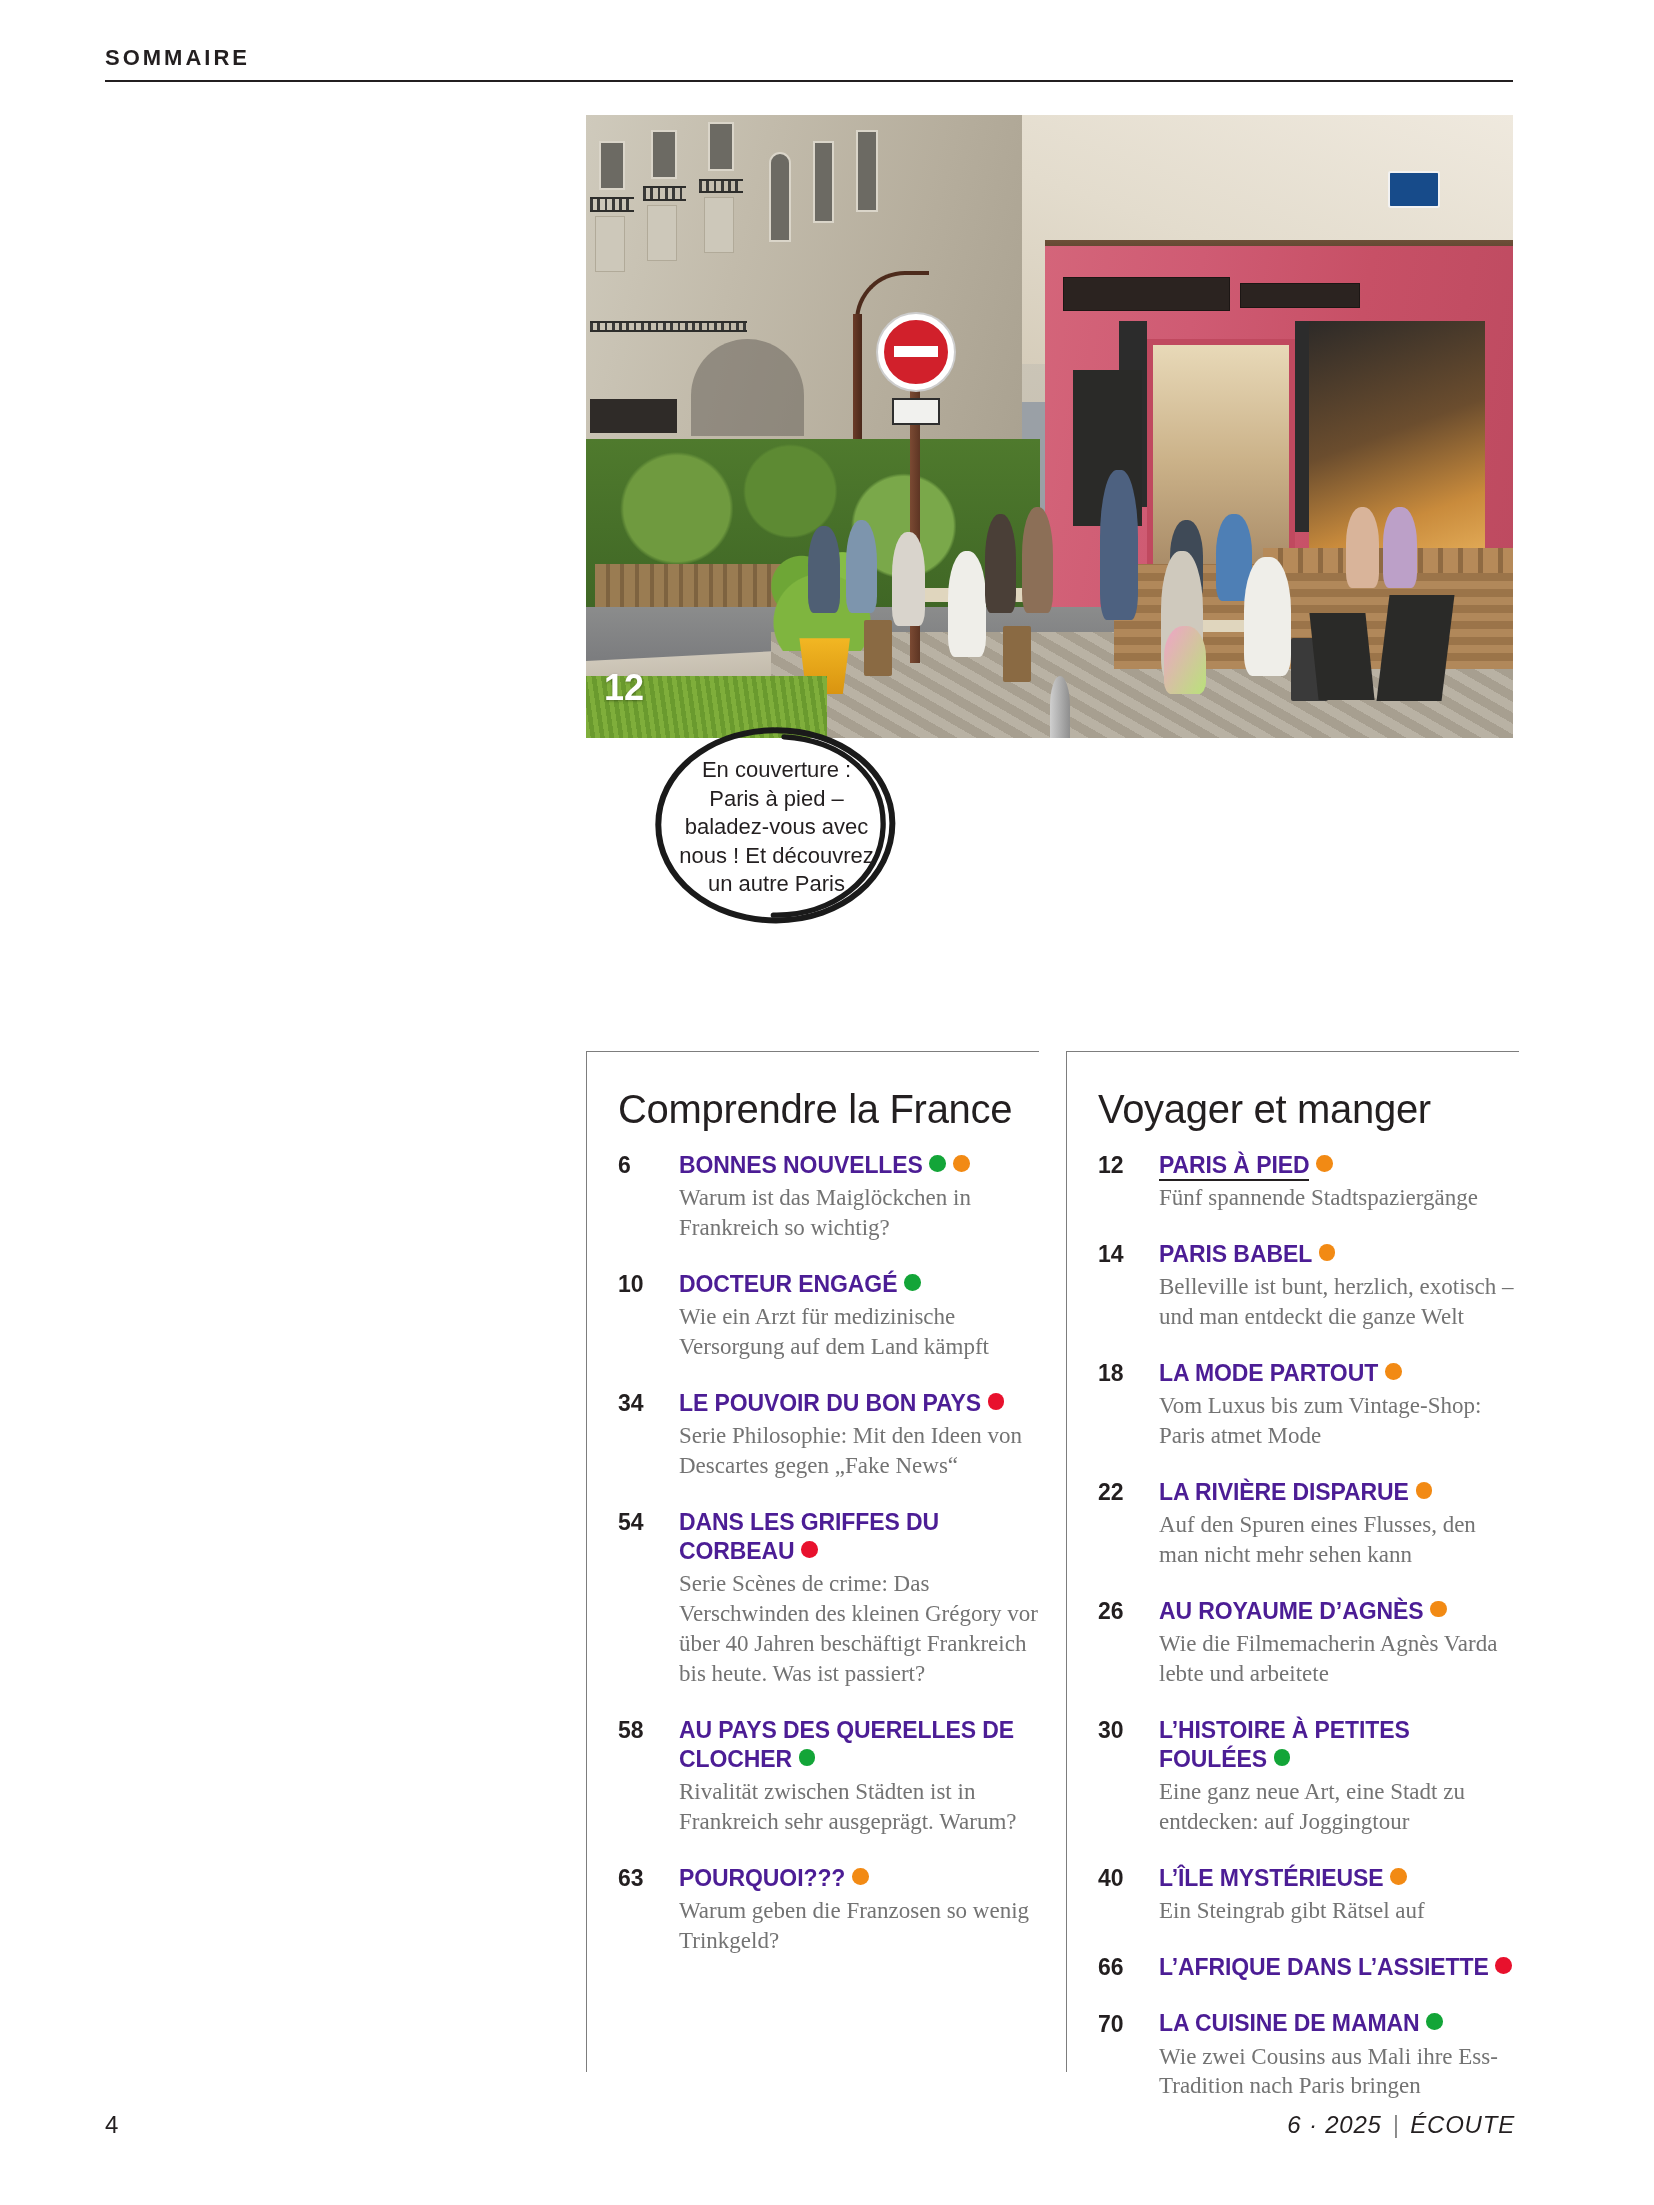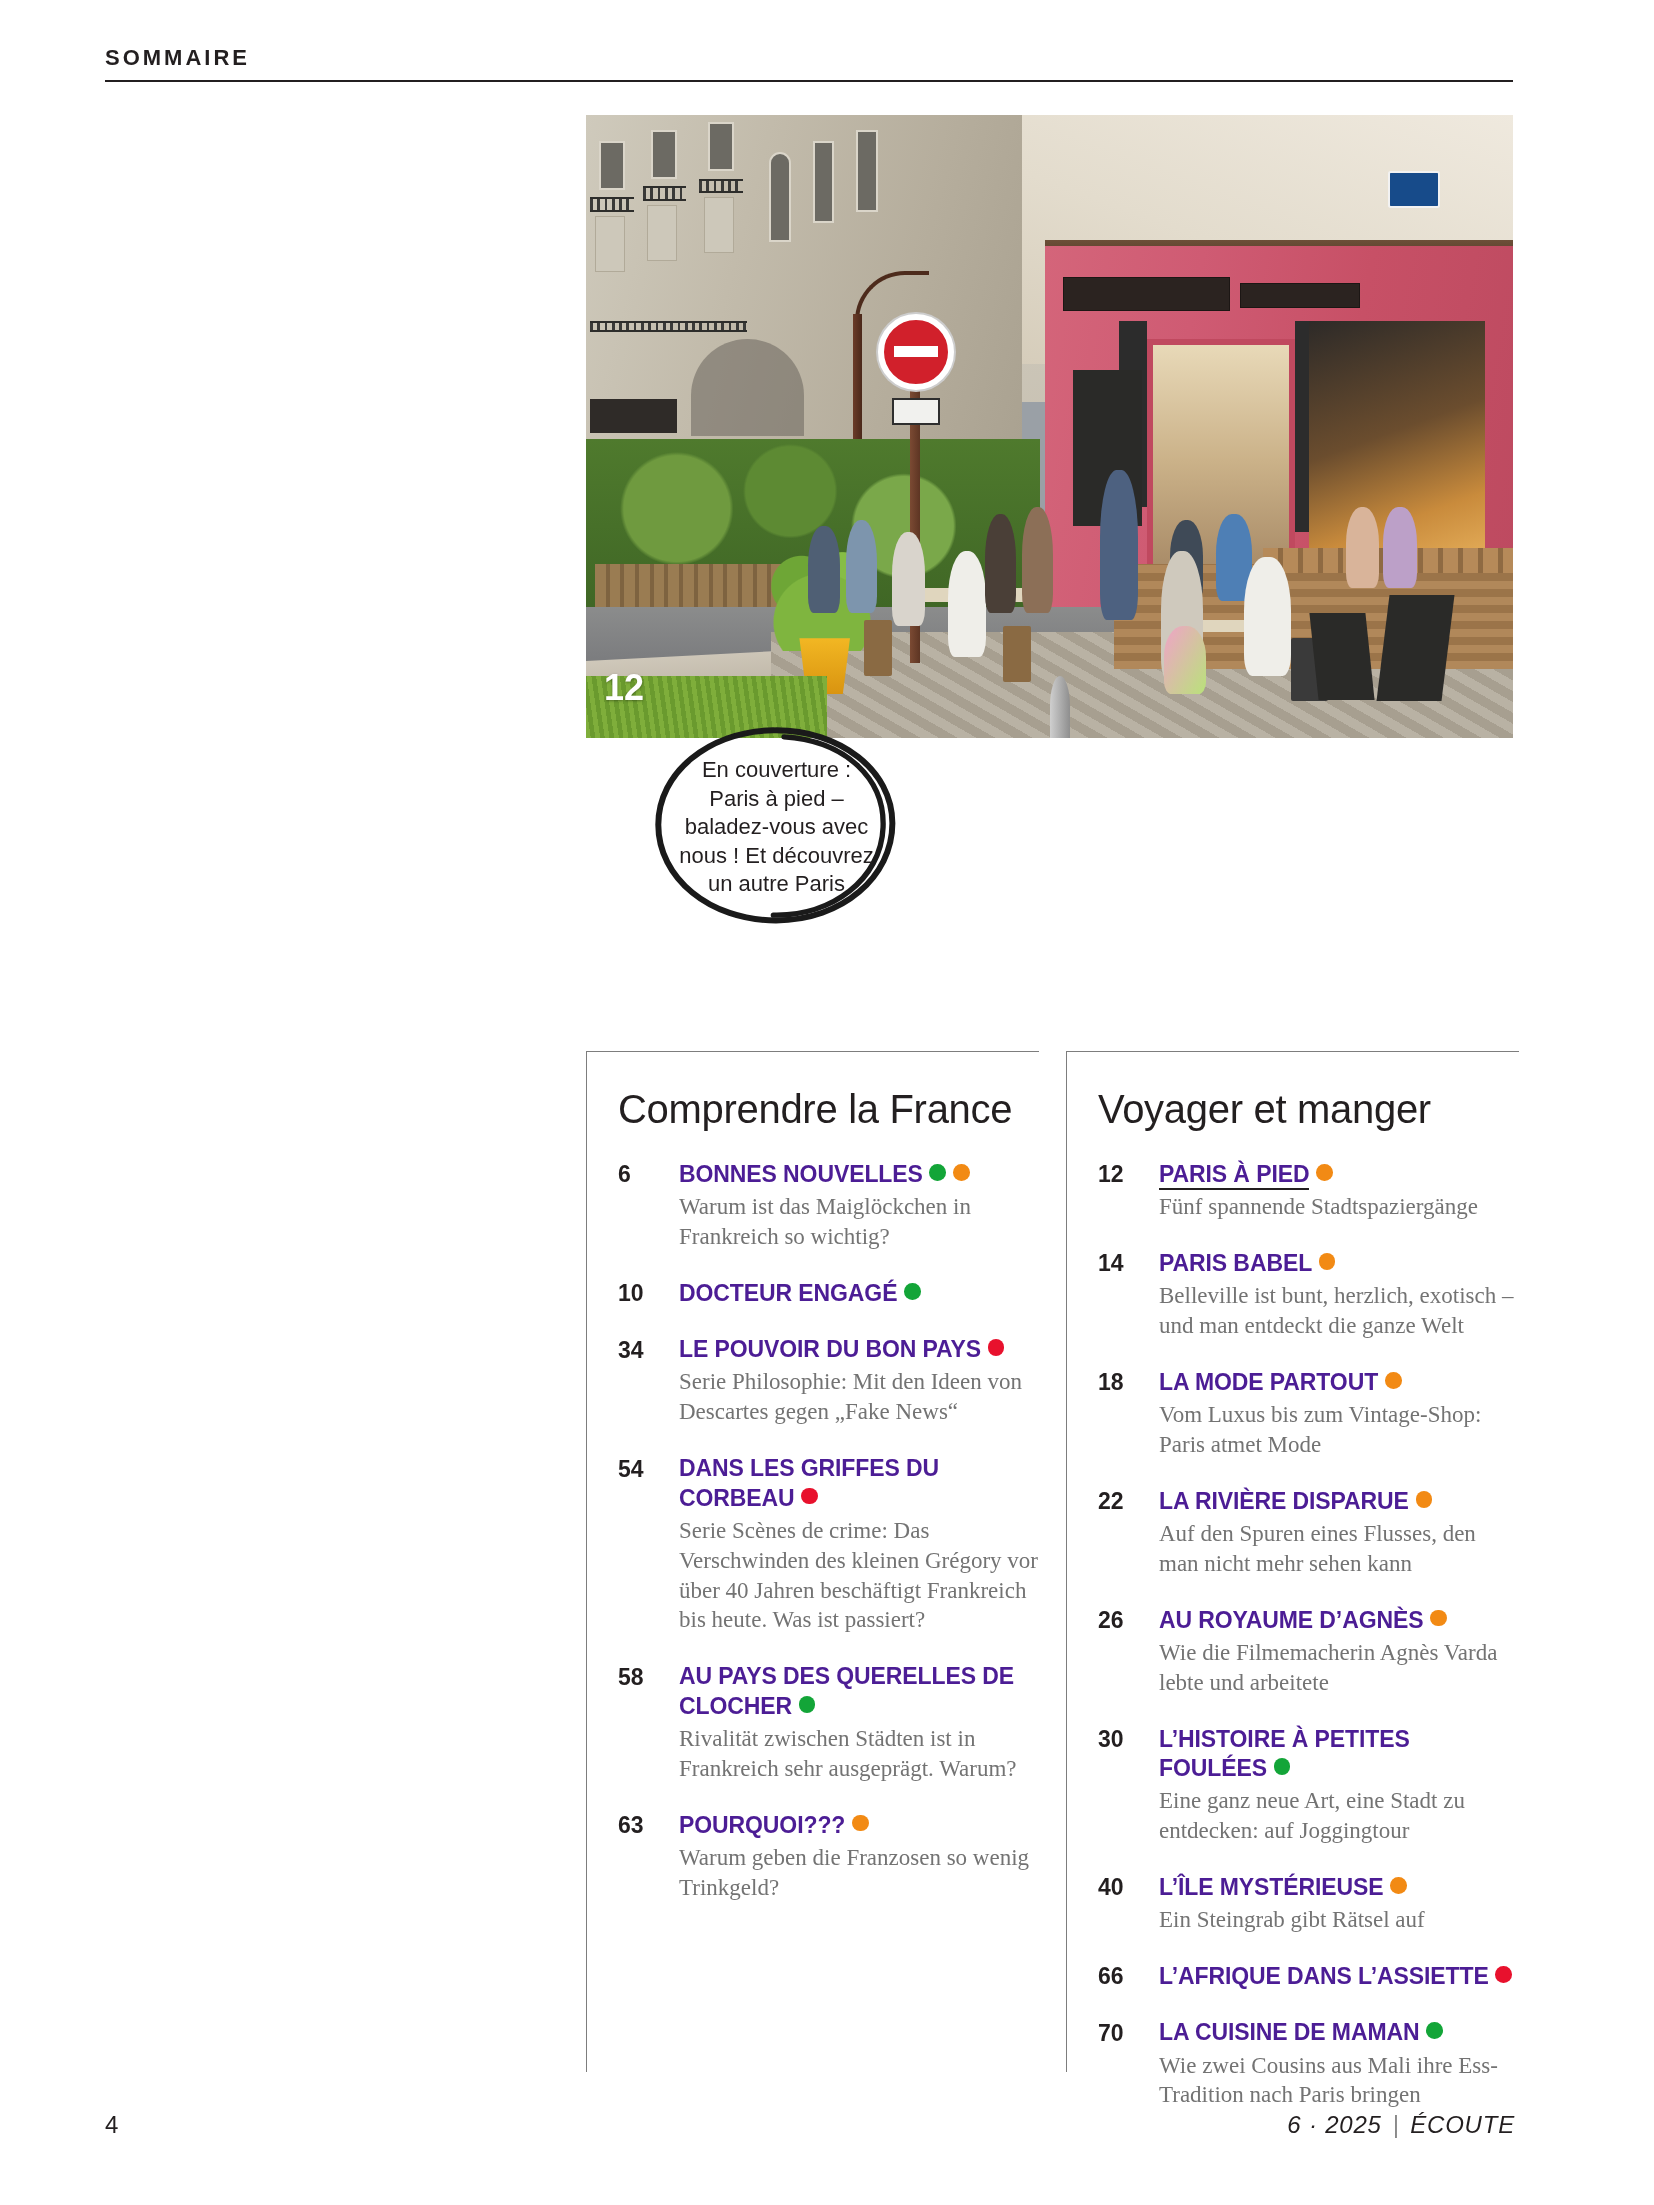--- a/index.html
+++ b/index.html
@@ -174,21 +174,21 @@
     height:1021px;
     padding-left:31px;
     padding-top:35px;
   }
   #toc-col-left  { left:586px;  width:453px; }
   #toc-col-right { left:1066px; width:453px; }
 
   .toc-heading {
     font-size:40px; font-weight:400; letter-spacing:-0.3px;
     color:#231f20;
-    margin-bottom:28px;
+    margin-bottom:19px;
   }
   .toc-item {
     display:flex;
     margin-bottom:27px;
   }
   .toc-page {
     width:61px; flex:0 0 61px;
     font-size:23px; font-weight:700; color:#231f20;
     text-align:left;
     padding-top:1.3px;
@@ -331,20 +331,21 @@
         <div class="toc-page">6</div>
         <div class="toc-body">
           <div><span class="toc-title">BONNES NOUVELLES</span><span class="dot green"></span><span class="dot orange"></span></div>
           <div class="toc-sub">Warum ist das Maiglöckchen in Frankreich so wichtig?</div>
         </div>
       </div>
       <div class="toc-item">
         <div class="toc-page">10</div>
         <div class="toc-body">
           <div><span class="toc-title">DOCTEUR ENGAGÉ</span><span class="dot green"></span></div>
+          <div class="toc-sub">Wie ein Arzt für medizinische Versorgung auf dem Land kämpft</div>
         </div>
       </div>
       <div class="toc-item">
         <div class="toc-page">34</div>
         <div class="toc-body">
           <div><span class="toc-title">LE POUVOIR DU BON PAYS</span><span class="dot red"></span></div>
           <div class="toc-sub">Serie Philosophie: Mit den Ideen von Descartes gegen „Fake News“</div>
         </div>
       </div>
       <div class="toc-item">

